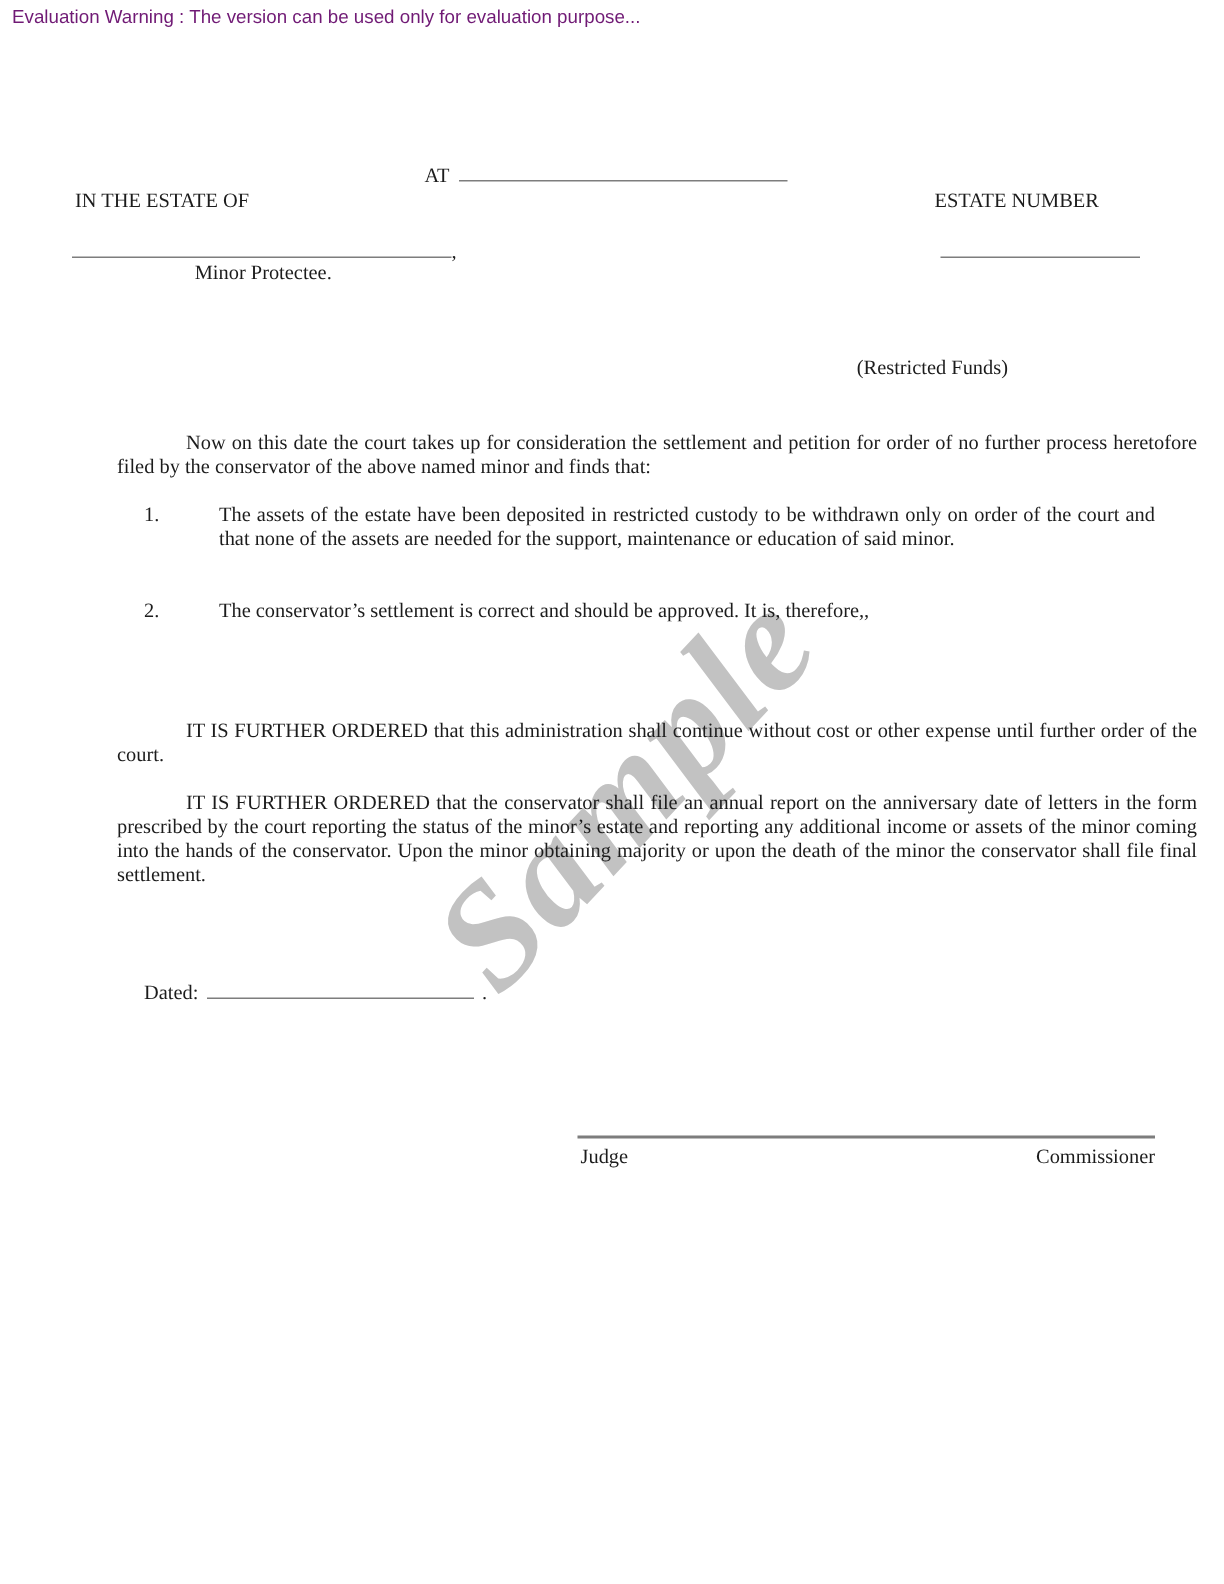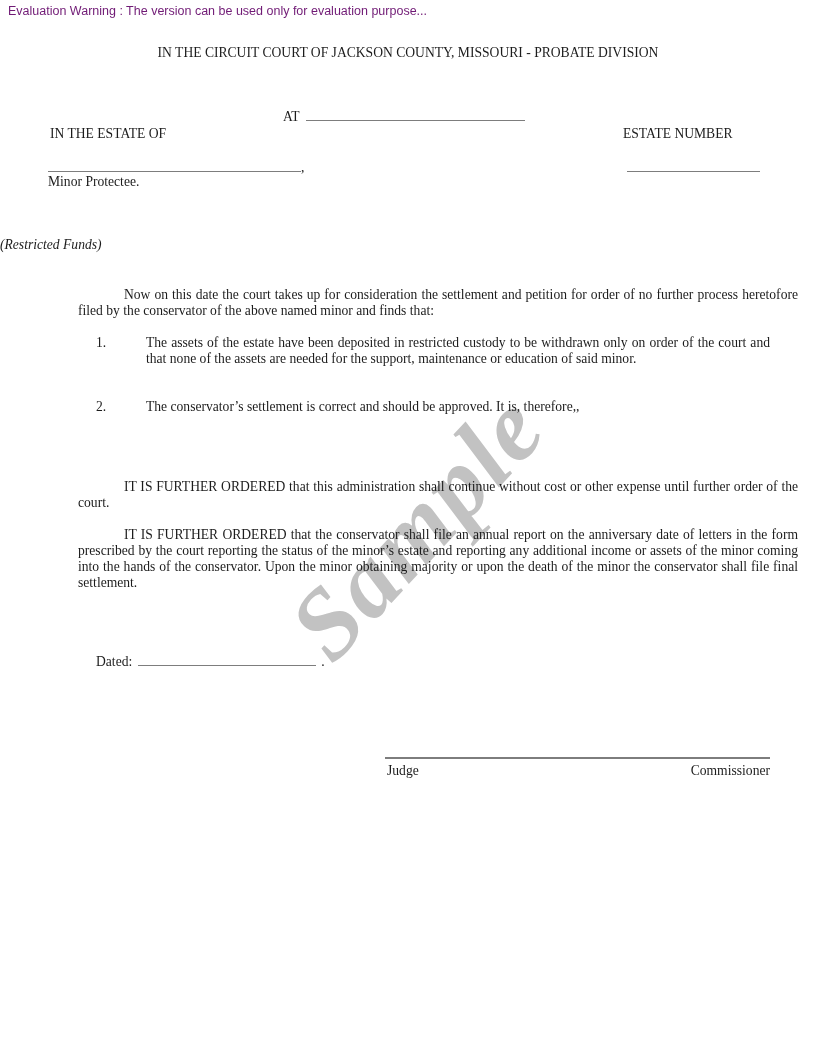--- a/index.html
+++ b/index.html
@@ -47,24 +47,24 @@
   }
   .at-line { width: 219px; height: 13px; margin-left: 6px; }
 
   .estate-of { left: 50px; top: 126px; }
   .estate-number { left: 623px; top: 126px; width: 134px; }
 
   .protectee-blank { left: 48px; top: 160px; }
   .protectee-blank .uline { width: 253px; height: 11px; }
   .estate-number-blank { left: 627px; top: 160px; }
   .estate-number-blank .uline { width: 133px; height: 11px; }
-  .protectee-label { left: 48px; top: 174px; width: 255px; text-align: left; }
+  .protectee-label { left: 48px; top: 174px; width: 255px; text-align: center; }
 
   .order-title { left: 0; top: 222px; width: 816px; text-align: center; }
-  .order-subtitle { left: 0; top: 237px; width: 770px; text-align: left; font-style: italic; }
+  .order-subtitle { left: 0; top: 237px; width: 672px; text-align: right; }
 
   .bodypara {
     left: 50px; width: 720px;
     text-align: justify;
     text-indent: 46px;
     margin-left: 28px;
   }
   .p-intro    { top: 287px; }
   .p-ordered  { top: 430px; }
   .p-further1 { top: 479px; }
@@ -87,21 +87,20 @@
 </style>
 </head>
 <body>
 
 <div class="page">
 
   <div class="warning">Evaluation Warning : The version can be used only for evaluation purpose...</div>
 
   <div class="watermark">Sample</div>
 
-  <div class="court-title">IN THE CIRCUIT COURT OF JACKSON COUNTY, MISSOURI - PROBATE DIVISION</div>
 
   <div class="at-row">
     <span>AT</span><span class="uline at-line"></span>
   </div>
 
   <div class="estate-of">IN THE ESTATE OF</div>
   <div class="estate-number">ESTATE NUMBER</div>
 
   <div class="protectee-blank">
     <span class="uline"></span><span>,</span>

